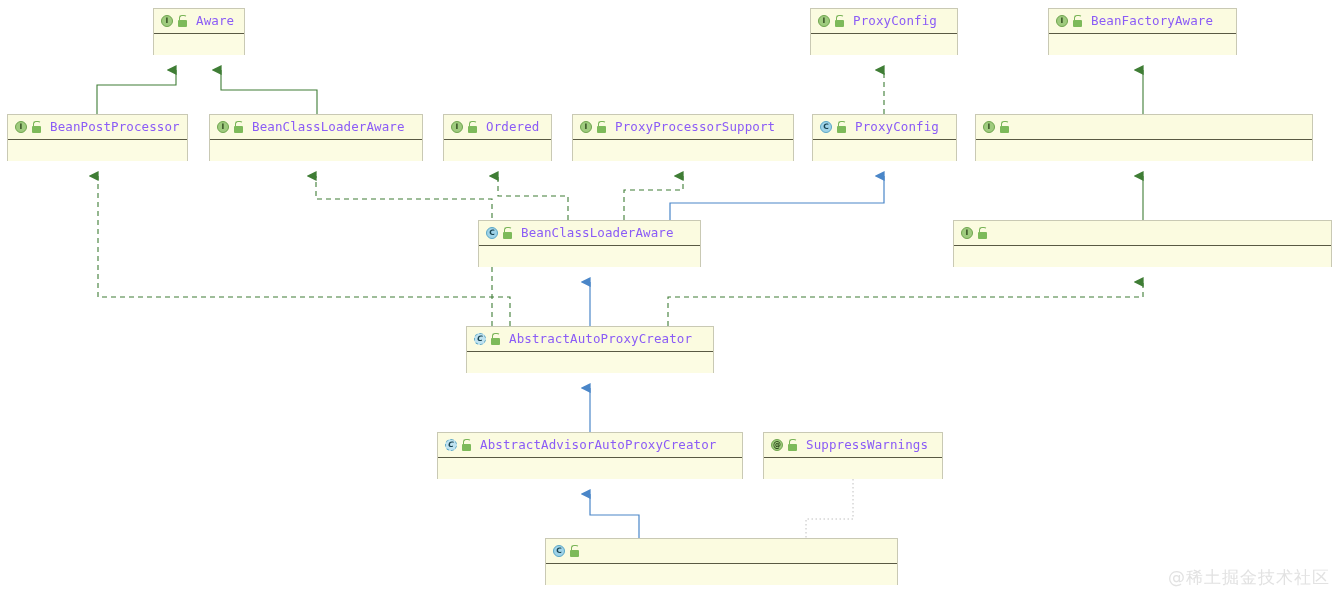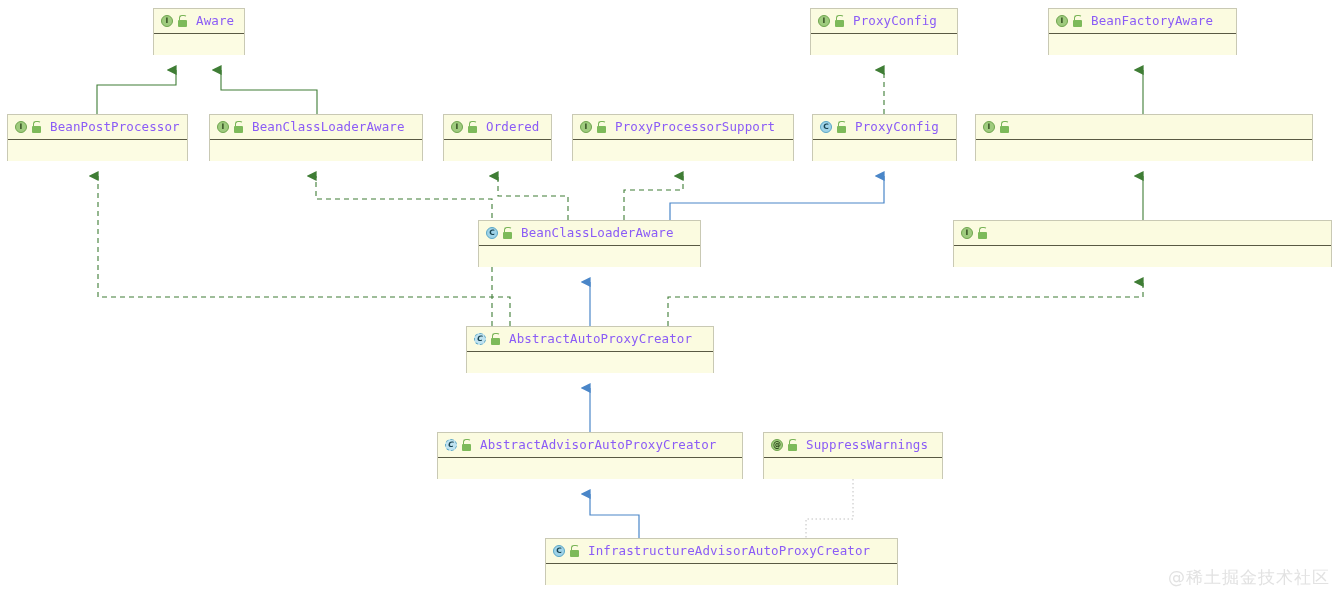--- a/index.html
+++ b/index.html
@@ -409,20 +409,19 @@
 
   <div class="uml-node kind-class" style="left:545px; top:538px; width:353px; height:47px;">
     <div class="uml-title">
       <span class="kind-icon kind-class">
           <span class="disc">C</span>
         </span>
       <span class="vis-icon">
           <span class="shackle"></span>
           <span class="body"></span>
         </span>
-      <span class="uml-label">InfrastructureAdvisorAutoProxyCreator</span>
     </div>
     <div class="uml-body"></div>
   </div>
 
   <div class="watermark" style="left:1168px; top:566px;">@稀土掘金技术社区</div>
 
 </div>
 
 </body></html>

